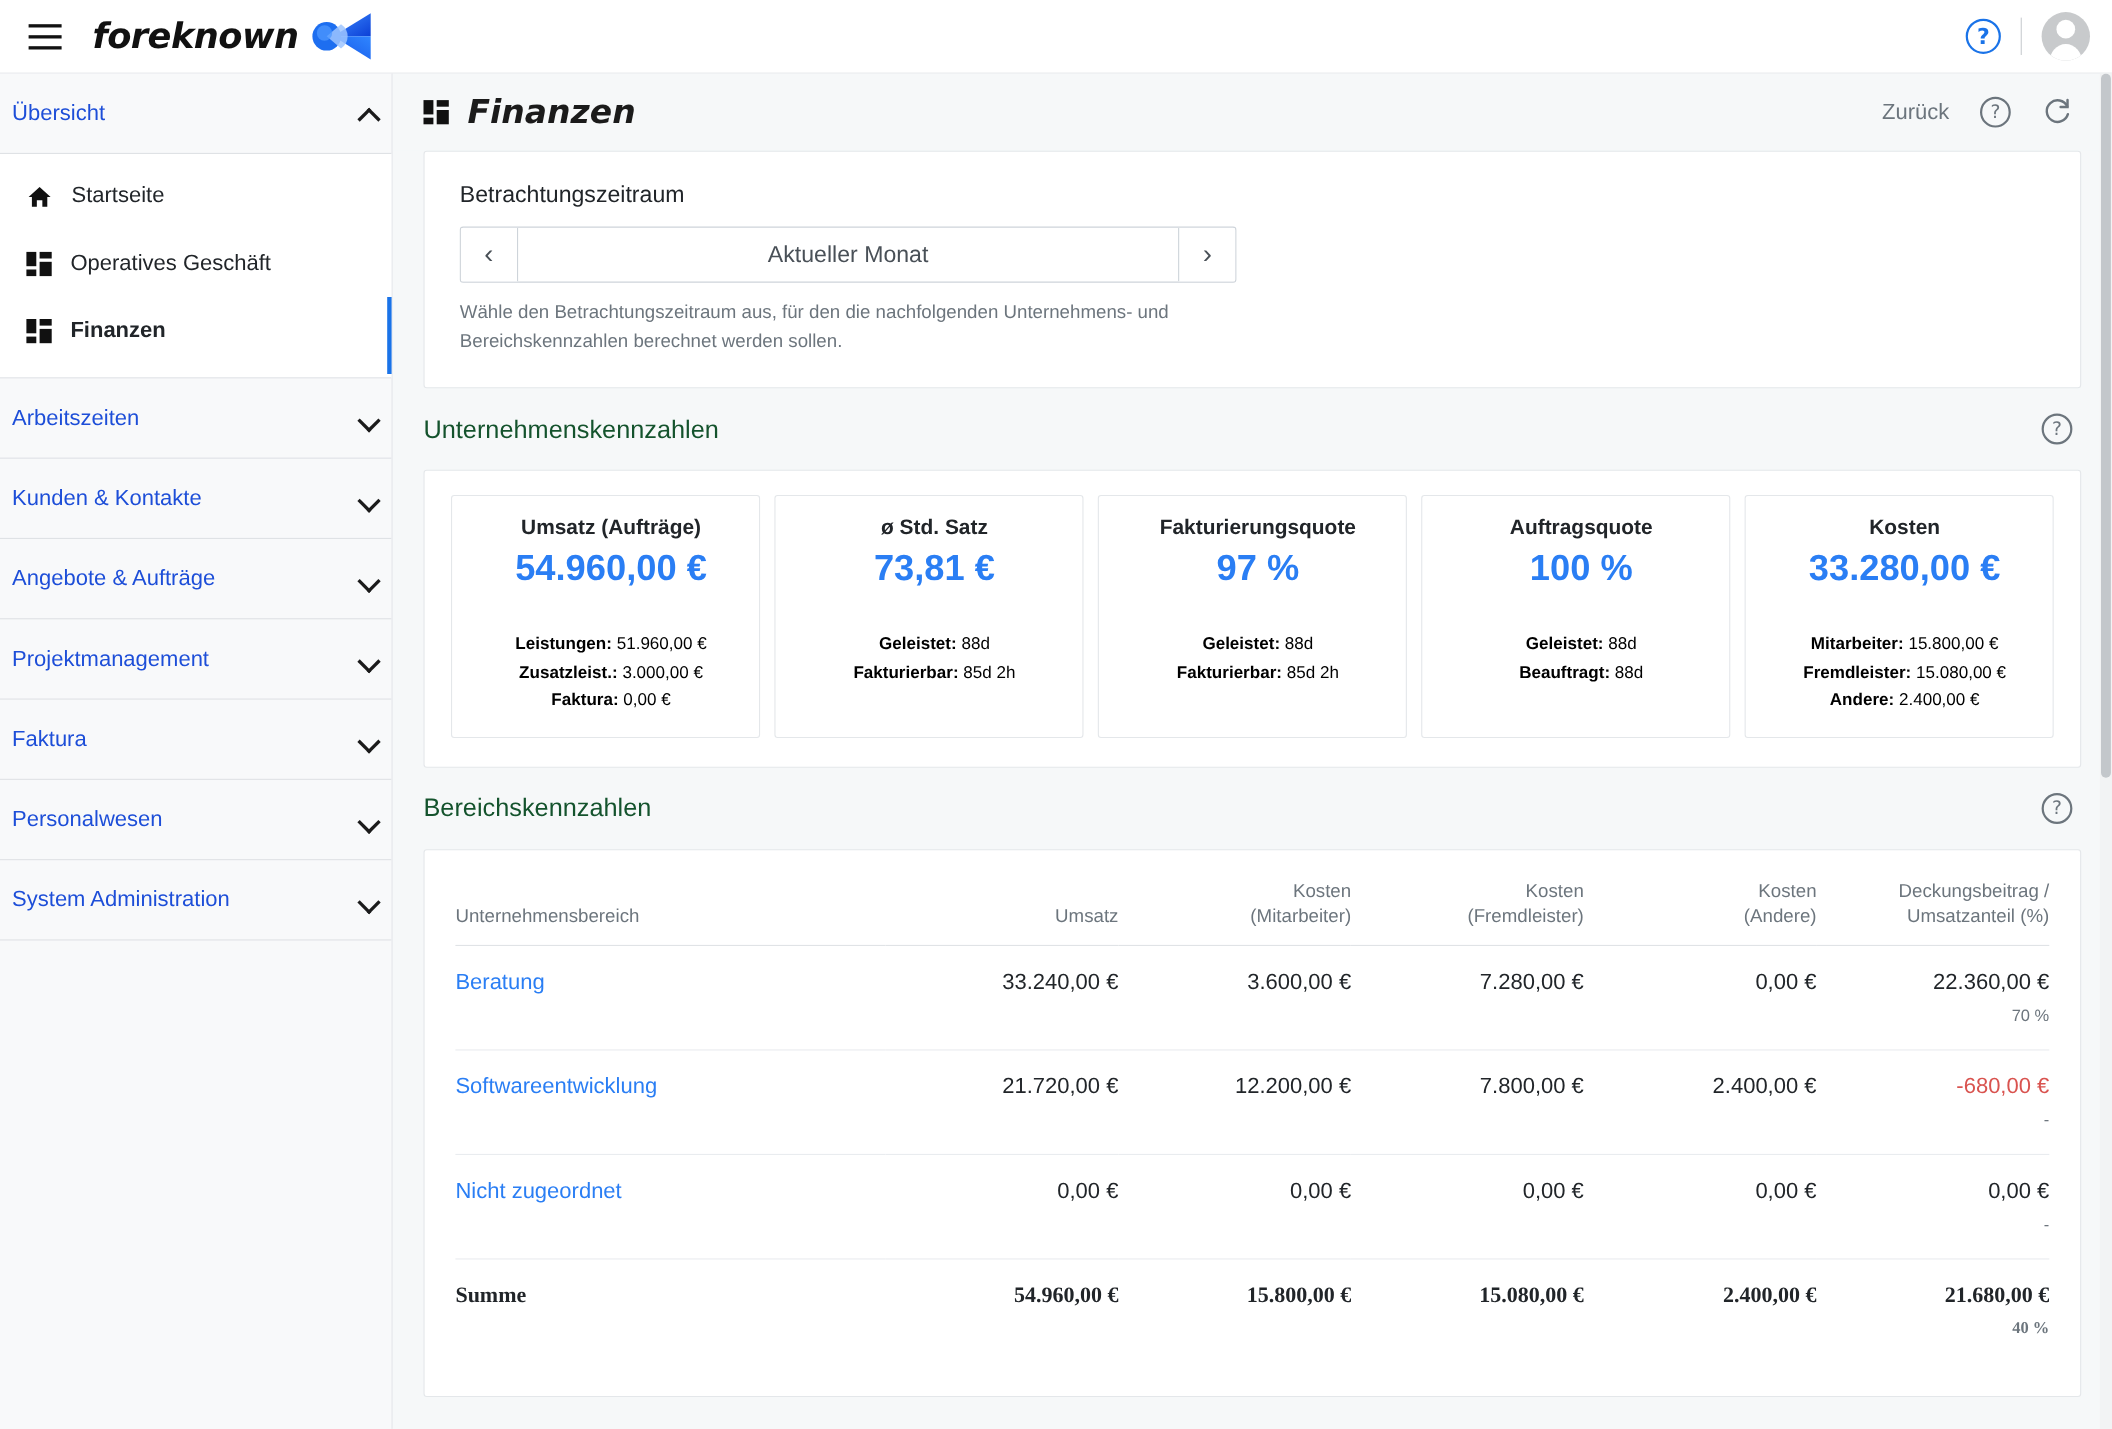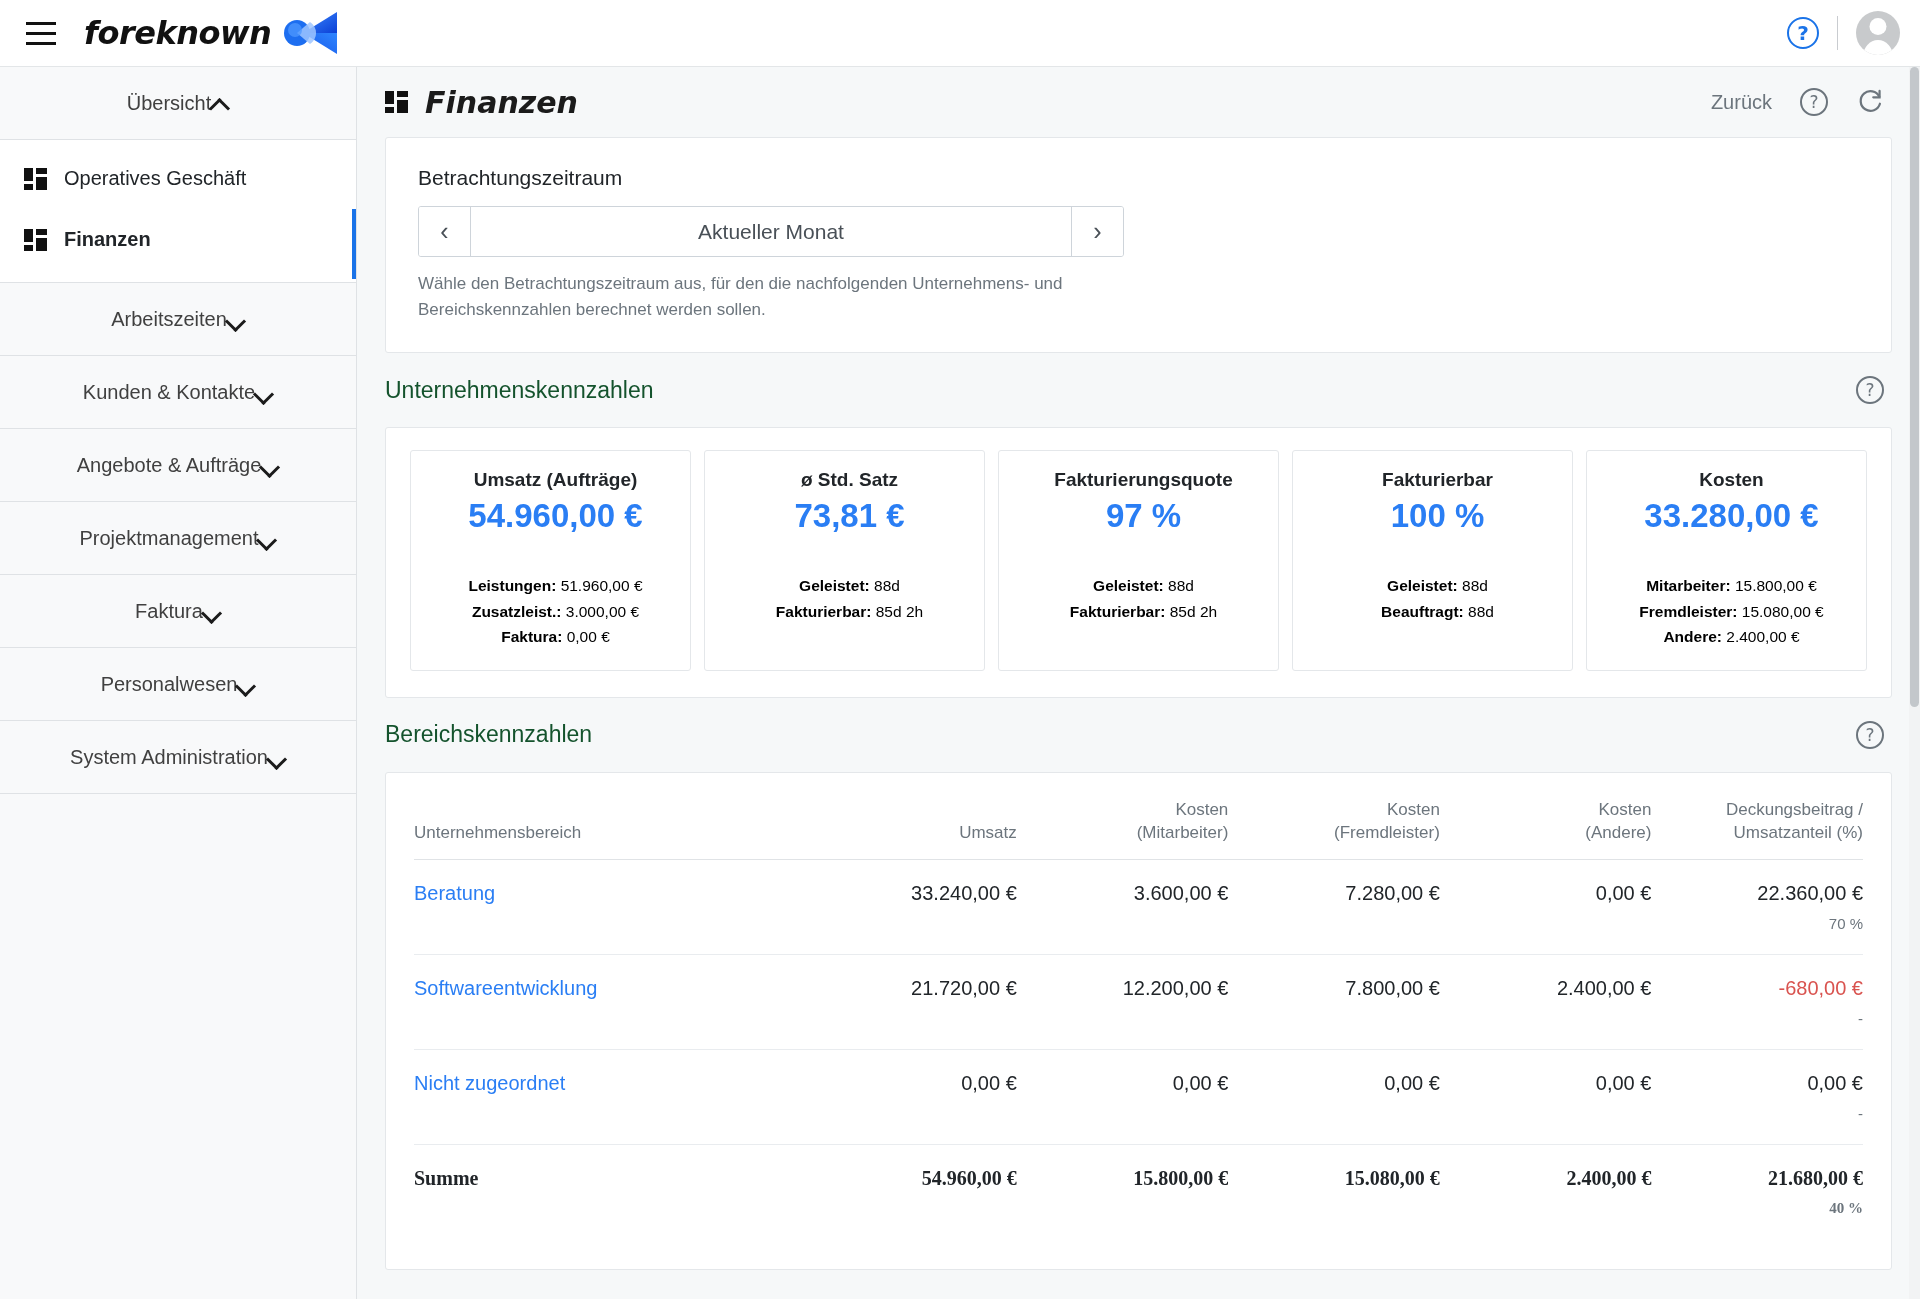--- a/index.html
+++ b/index.html
@@ -61,25 +61,25 @@
   
   .sidebar {
     position: absolute; top: 67px; left: 0;
     width: 357px; height: 1232px;
     background: #f8f9fa;
     border-right: 1px solid #dfe2e5;
     overflow: hidden;
   }
   .side-group {
     border-bottom: 1px solid #dfe2e5;
-    padding: 0 40px;
+    padding: 0 11px;
     height: 73px;
-    display: flex; align-items: center; justify-content: center;
+    display: flex; align-items: center; justify-content: space-between;
     cursor: pointer;
-    font-size: 20px; color: #404040;
+    font-size: 20px; color: #1d4ed8;
   }
   .side-group.top { border-top: none; }
   .chev { width: 18px; height: 18px; position: relative; flex: 0 0 auto; }
   .chev::before {
     content:""; position:absolute; left: 1px; top: 4px;
     width: 12px; height: 12px;
     border-right: 3px solid #1b1b1b; border-bottom: 3px solid #1b1b1b;
     transform: rotate(45deg);
   }
   .chev.up::before { transform: rotate(-135deg); top: 7px; }
@@ -235,20 +235,28 @@
 
 <div class="sidebar">
 
   <div class="side-group top">
     <span>Übersicht</span>
     <span class="chev up"></span>
   </div>
 
   <div class="side-sub">
     <div class="side-item">
+      <span class="ico">
+        <svg width="24" height="24" viewBox="0 0 24 24">
+            <path d="M12 3 L22 12 L19 12 L19 21 L14.5 21 L14.5 15 L9.5 15 L9.5 21 L5 21 L5 12 L2 12 Z" fill="#111"></path>
+          </svg>
+      </span>
+      <span>Startseite</span>
+    </div>
+    <div class="side-item">
       <span class="grid-ico">
         <i class="a"></i>
           <i class="b"></i>
           <i class="c"></i>
           <i class="d"></i>
       </span>
       <span>Operatives Geschäft</span>
     </div>
     <div class="side-item active">
       <span class="grid-ico">
@@ -362,21 +370,21 @@
         <div class="kpi-value">97 %</div>
         <div class="kpi-sub">
           <div><b>Geleistet:</b>
             <span>88d</span></div>
           <div><b>Fakturierbar:</b>
             <span>85d 2h</span></div>
         </div>
       </div>
 
       <div class="kpi">
-        <div class="kpi-title">Fakturierbar</div>
+        <div class="kpi-title">Auftragsquote</div>
         <div class="kpi-value">100 %</div>
         <div class="kpi-sub">
           <div><b>Geleistet:</b>
             <span>88d</span></div>
           <div><b>Beauftragt:</b>
             <span>88d</span></div>
         </div>
       </div>
 
       <div class="kpi">

